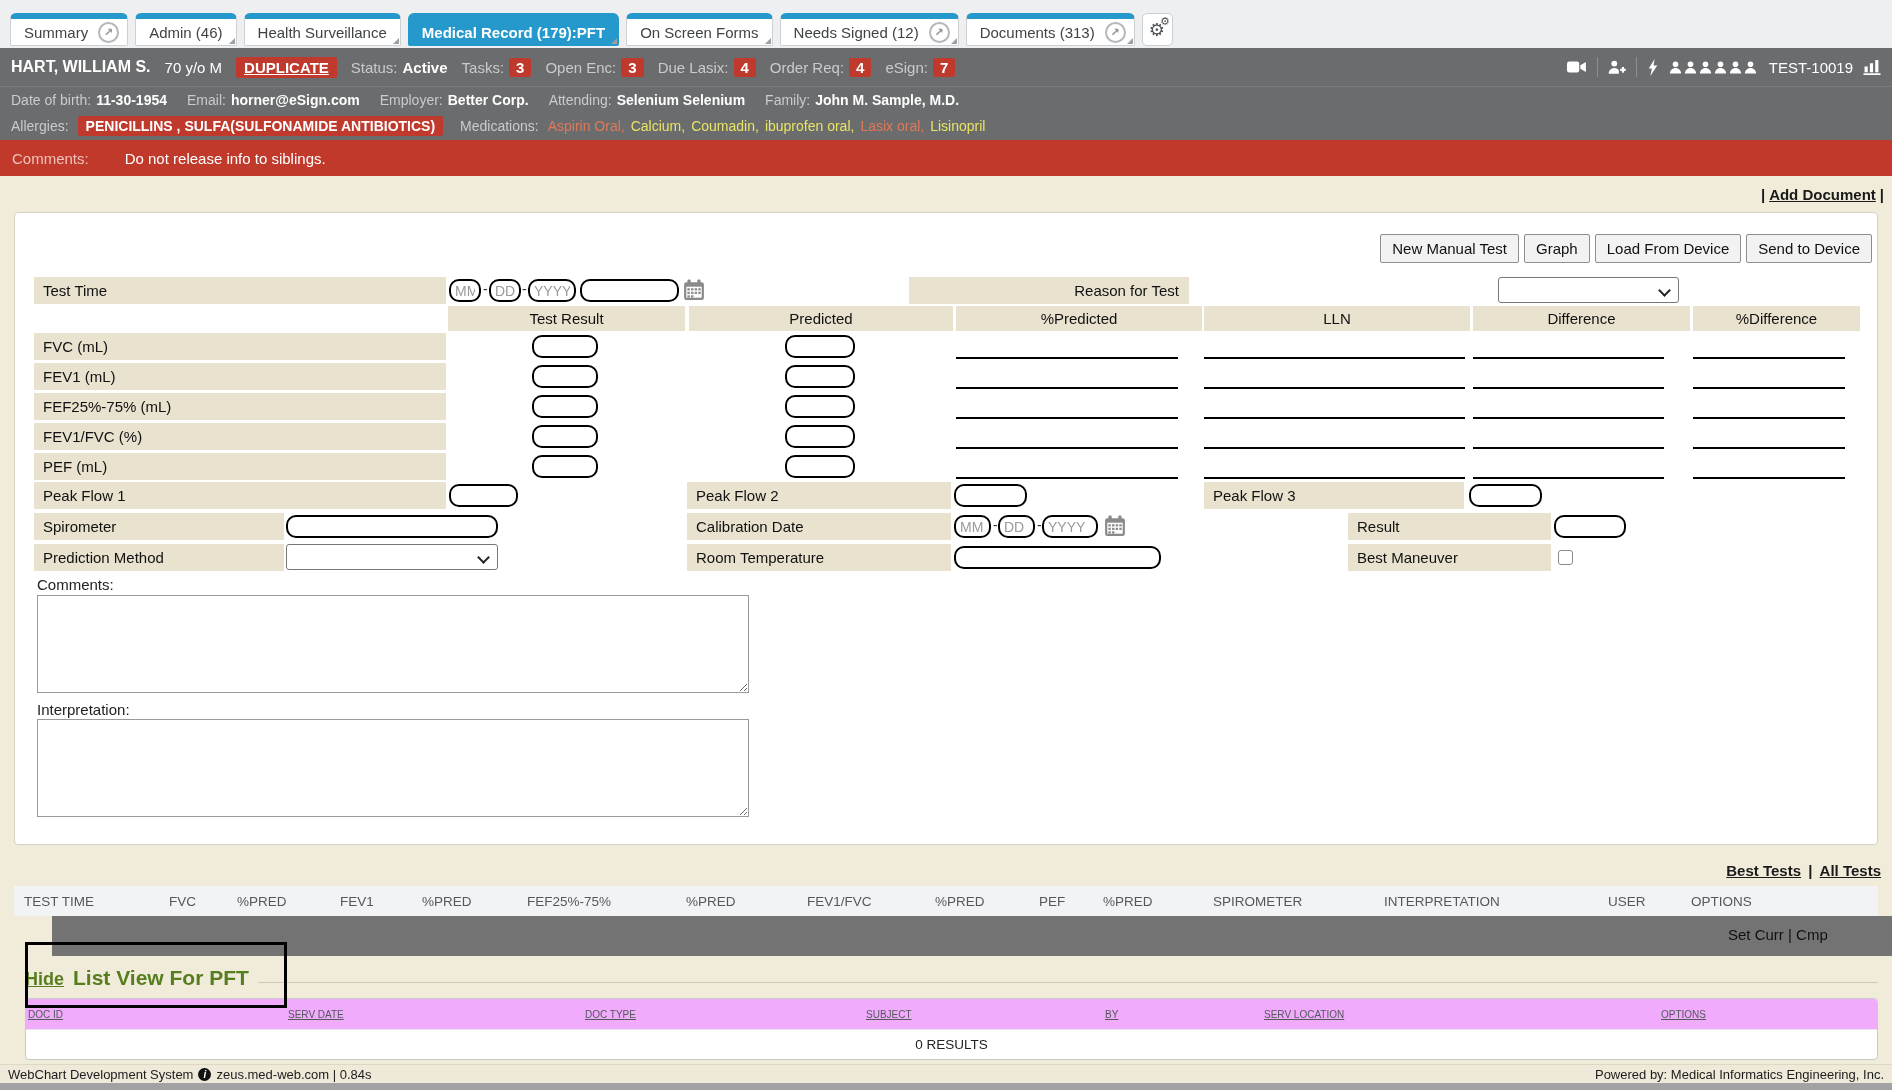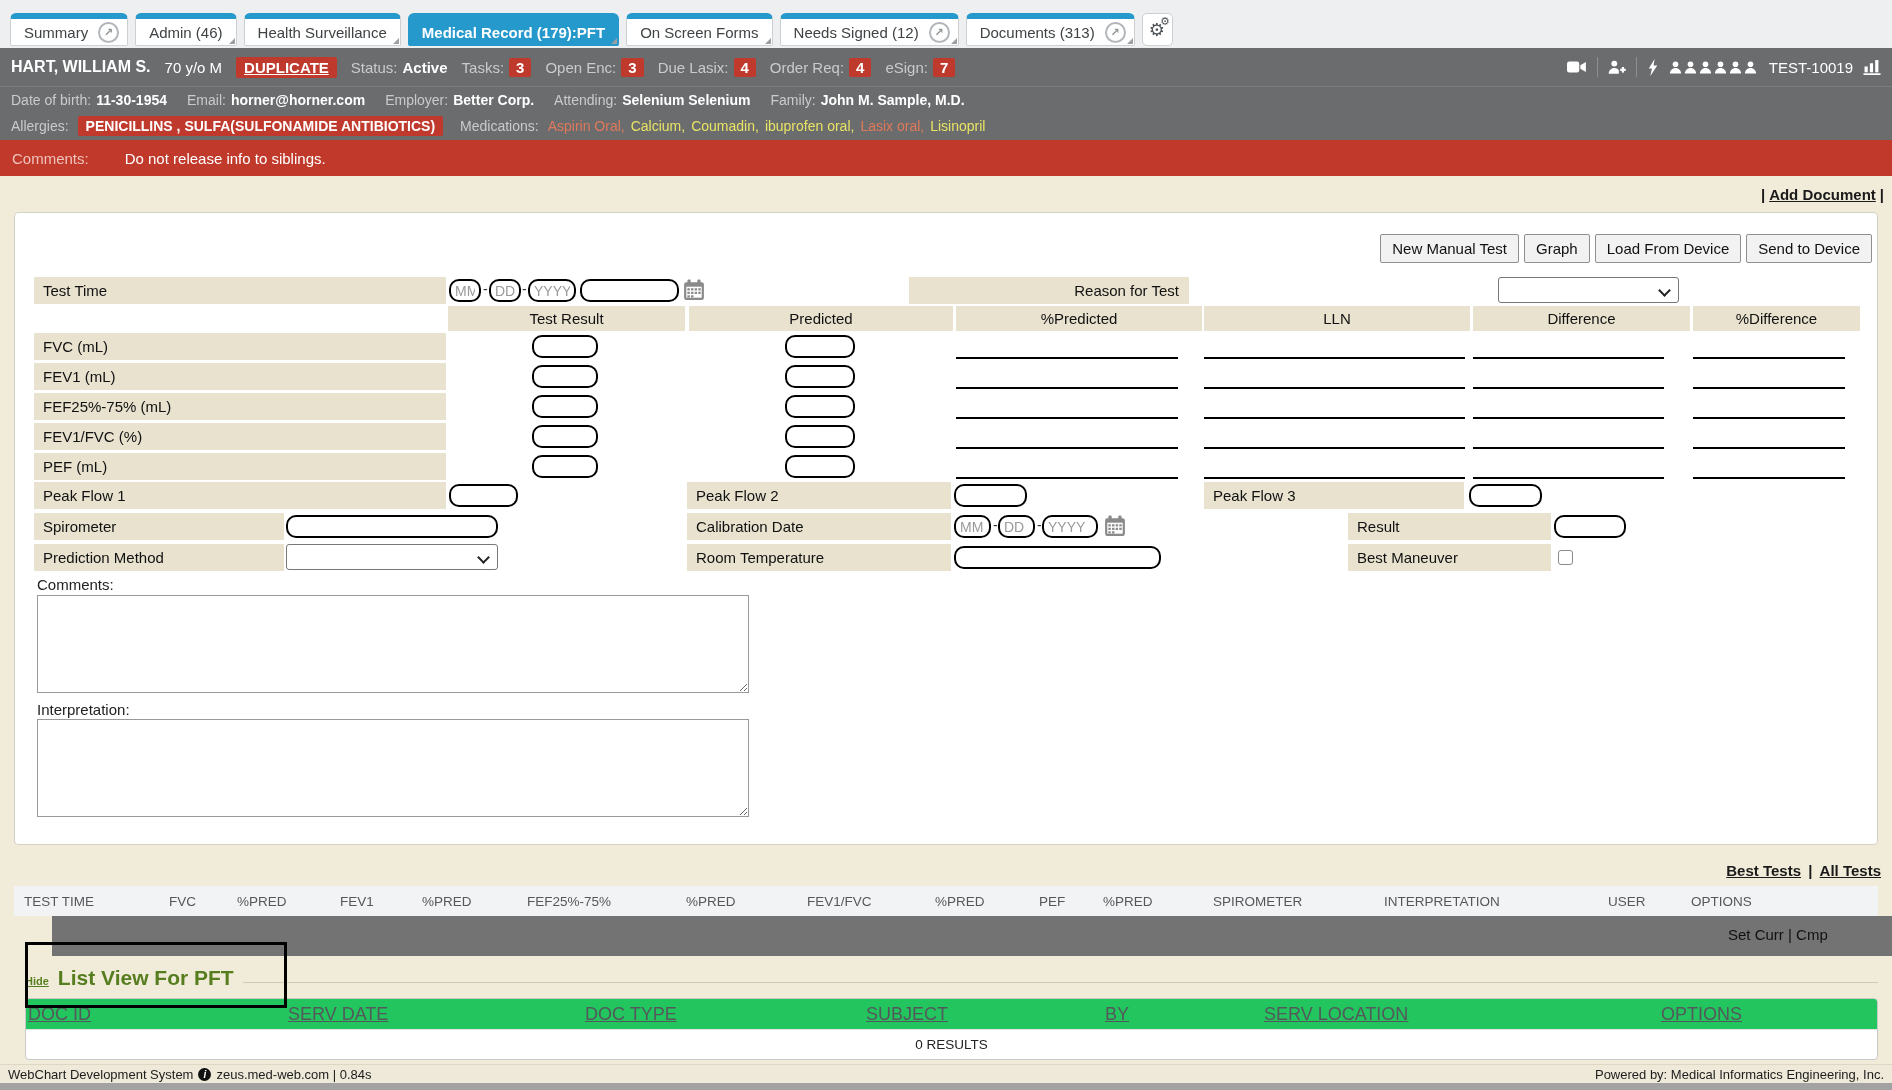--- a/index.html
+++ b/index.html
@@ -101,26 +101,26 @@
   .reshead span{flex:none;white-space:nowrap;overflow:hidden;}
   .w0{width:145px;}.w1{width:68px;}.w2{width:103px;}.w3{width:82px;}.w4{width:105px;}.w5{width:159px;}
   .w6{width:121px;}.w7{width:128px;}.w8{width:104px;}.w9{width:64px;}.w10{width:110px;}.w11{width:171px;}
   .w12{width:224px;}.w13{width:83px;}.w14{flex:1;}
   .resact{position:absolute;left:14px;top:916px;width:1876px;height:40px;background:#737373;margin-left:38px;}
   .resact .txt{position:absolute;left:1676px;top:10px;font-size:15px;color:#111;}
   .resact .lnk{cursor:pointer;}
 
   
   .doclegend{position:absolute;left:25px;top:966px;right:14px;display:flex;align-items:baseline;gap:9px;z-index:4;}
-  .hidelink{font-size:11px;font-weight:bold;color:var(--link-green,#567d1e);text-decoration:underline;cursor:pointer;}
+  .hidelink{font-size:18px;font-weight:bold;color:var(--link-green,#567d1e);text-decoration:underline;cursor:pointer;}
   .dltitle{font-size:21px;font-weight:bold;color:var(--link-green,#567d1e);white-space:nowrap;}
   .legline{flex:1;height:1px;background:#cfc9b8;align-self:center;margin-top:8px;}
   .doctable{position:absolute;left:25px;top:998px;width:1853px;height:62px;border:1px solid #c9c9c9;
     border-radius:4px;background:#fff;overflow:hidden;}
-  .dochead{height:30px;background:#22c55e;display:flex;align-items:center;padding-left:2px;font-size:18px;color:#54585b;}
+  .dochead{height:30px;background:#f0abfc;display:flex;align-items:center;padding-left:2px;font-size:10px;color:#54585b;}
   .dochead span{flex:none;text-decoration:underline;cursor:pointer;white-space:nowrap;}
   .d0{width:260px;}.d1{width:297px;}.d2{width:281px;}.d3{width:239px;}.d4{width:159px;}.d5{width:397px;}.d6{flex:1;}
   .docempty{height:30px;display:flex;align-items:center;justify-content:center;font-size:13.5px;color:#222;border-top:1px solid #e6e6e6;}
   .focusbox{position:absolute;left:25px;top:942px;width:262px;height:66px;border:3px solid #000;z-index:6;pointer-events:none;}
 
   
   .footer{position:absolute;left:0;top:1064px;width:100%;height:19px;background:#eee9d8;border-top:1px solid #ddd7c4;
     display:flex;align-items:center;justify-content:space-between;padding:0 8px;font-size:13px;color:#1c1c1c;}
   .fleft{display:flex;align-items:center;}
   .infoico{display:inline-flex;width:13px;height:13px;border-radius:50%;background:#111;color:#fff;
@@ -249,21 +249,21 @@
     </span>
   </div>
 
   <div class="ptrow r2">
     <span class="pair">
       <span class="lbl">Date of birth:</span>
       <span class="val">11-30-1954</span>
     </span>
     <span class="pair">
       <span class="lbl">Email:</span>
-      <span class="val">horner@horner.com</span>
+      <span class="val">horner@eSign.com</span>
     </span>
     <span class="pair">
       <span class="lbl">Employer:</span>
       <span class="val">Better Corp.</span>
     </span>
     <span class="pair">
       <span class="lbl">Attending:</span>
       <span class="val">Selenium Selenium</span>
     </span>
     <span class="pair">

